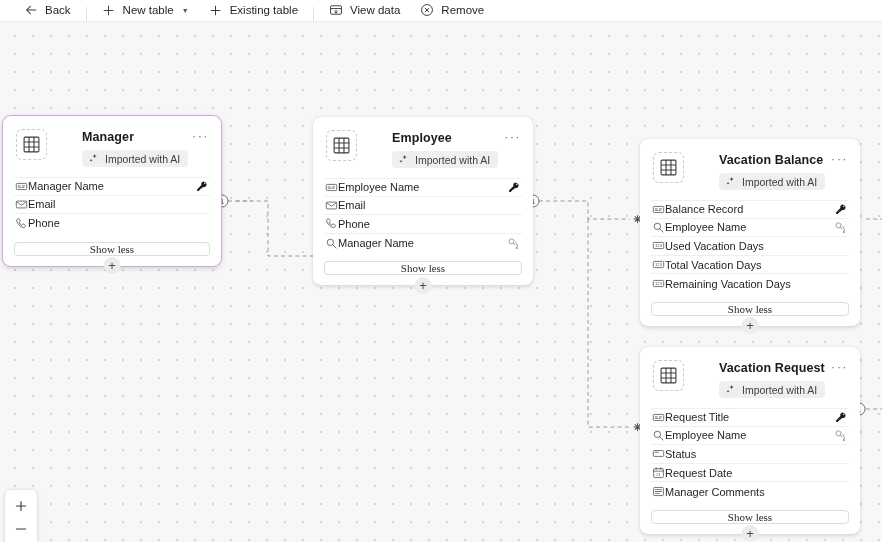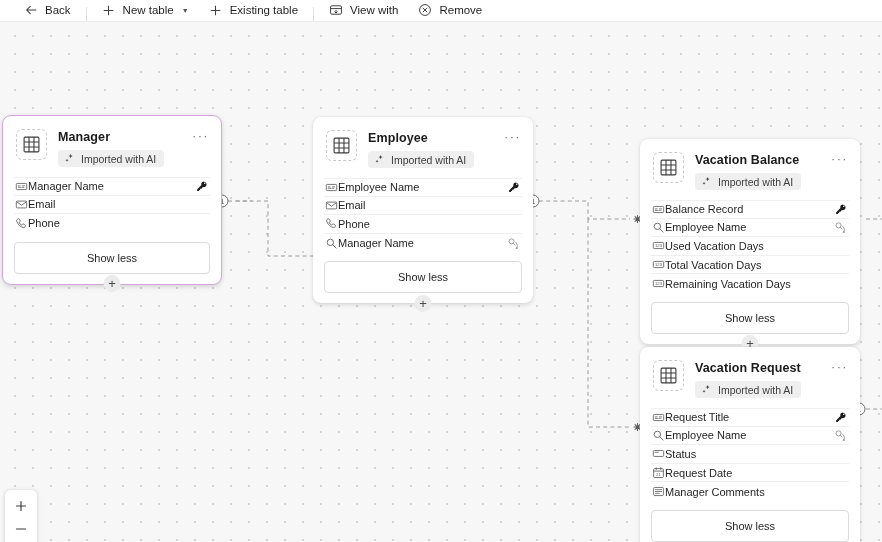--- a/index.html
+++ b/index.html
@@ -63,21 +63,21 @@
   .card-head {
     display: flex; align-items: flex-start; gap: 11px;
     padding: 13px 11px 9px 13px; position: relative;
   }
   .tbl-ico {
     width: 31px; height: 31px; flex: none;
     border: 1px dashed #c9c9c9; border-radius: 6px;
     display: flex; align-items: center; justify-content: center;
     color: #3a3a3a;
   }
-  .head-txt { padding-top: 1px; min-width: 0; }
+  .head-txt { padding-top: 1px; min-width: 0; margin-left: 24px; }
   .card-title {
     font-size: 12.5px; font-weight: bold; color: #1b1b1b;
     letter-spacing: .1px; line-height: 15px; white-space: nowrap;
   }
   .ai-badge {
     display: inline-flex; align-items: center; gap: 6px;
     margin-top: 5px; padding: 2.5px 8px 2.5px 6px;
     background: #efefef; border-radius: 4px;
     font-size: 10.5px; color: #3d3d3d; white-space: nowrap;
   }
@@ -100,24 +100,25 @@
   .field:last-child { border-bottom: none; }
   .f-ico { width: 13px; height: 13px; flex: none; display: flex;
            align-items: center; justify-content: center; color: #585858; }
   .f-ico svg { display: block; }
   .f-name { font-size: 11px; color: #1f1f1f; white-space: nowrap;
             overflow: hidden; text-overflow: ellipsis; flex: 1 1 auto; }
   .f-right { flex: none; display: flex; align-items: center; color: #1c1c1c; }
 
   .show-less {
     margin: 9px 11px 10px 11px;
-    height: 32px; border: 1px solid #dcdcdc; border-radius: 4px;
+    height: 14px; border: 1px solid #dcdcdc; border-radius: 4px;
     background: #fff; display: flex; align-items: center;
     justify-content: center; font-size: 11px; color: #262626;
     cursor: pointer;
+    font-family: Liberation Serif, serif;
   }
   .add-row {
     position: absolute; left: 50%; bottom: -8.5px;
     transform: translateX(-50%);
     width: 17px; height: 17px; border-radius: 50%;
     background: #ececec; color: #4a4a4a;
     display: flex; align-items: center; justify-content: center;
     font-size: 13px; line-height: 1; cursor: pointer; z-index: 3;
   }
 
@@ -170,21 +171,21 @@
     <div class="tb-sep"></div>
 
     <div class="tb-item">
       <span class="tb-ico">
         <svg width="14" height="14" viewBox="0 0 16 16" fill="none" stroke="currentColor" stroke-width="1.1">
           <rect x="1.8" y="3.2" width="12.4" height="9.6" rx="1.3"></rect>
           <path d="M1.8 6.4h12.4"></path>
           <path d="M8 8.4v3M6.6 10l1.4 1.4L9.4 10" stroke-linecap="round" stroke-linejoin="round"></path>
         </svg>
       </span>
-      <span>View with</span>
+      <span>View data</span>
     </div>
 
 
     <div class="tb-item">
       <span class="tb-ico">
         <svg width="14" height="14" viewBox="0 0 16 16" fill="none" stroke="currentColor" stroke-width="1.1">
           <circle cx="8" cy="8" r="6.2"></circle>
           <path d="M5.9 5.9l4.2 4.2M10.1 5.9l-4.2 4.2" stroke-linecap="round"></path>
         </svg>
       </span>

